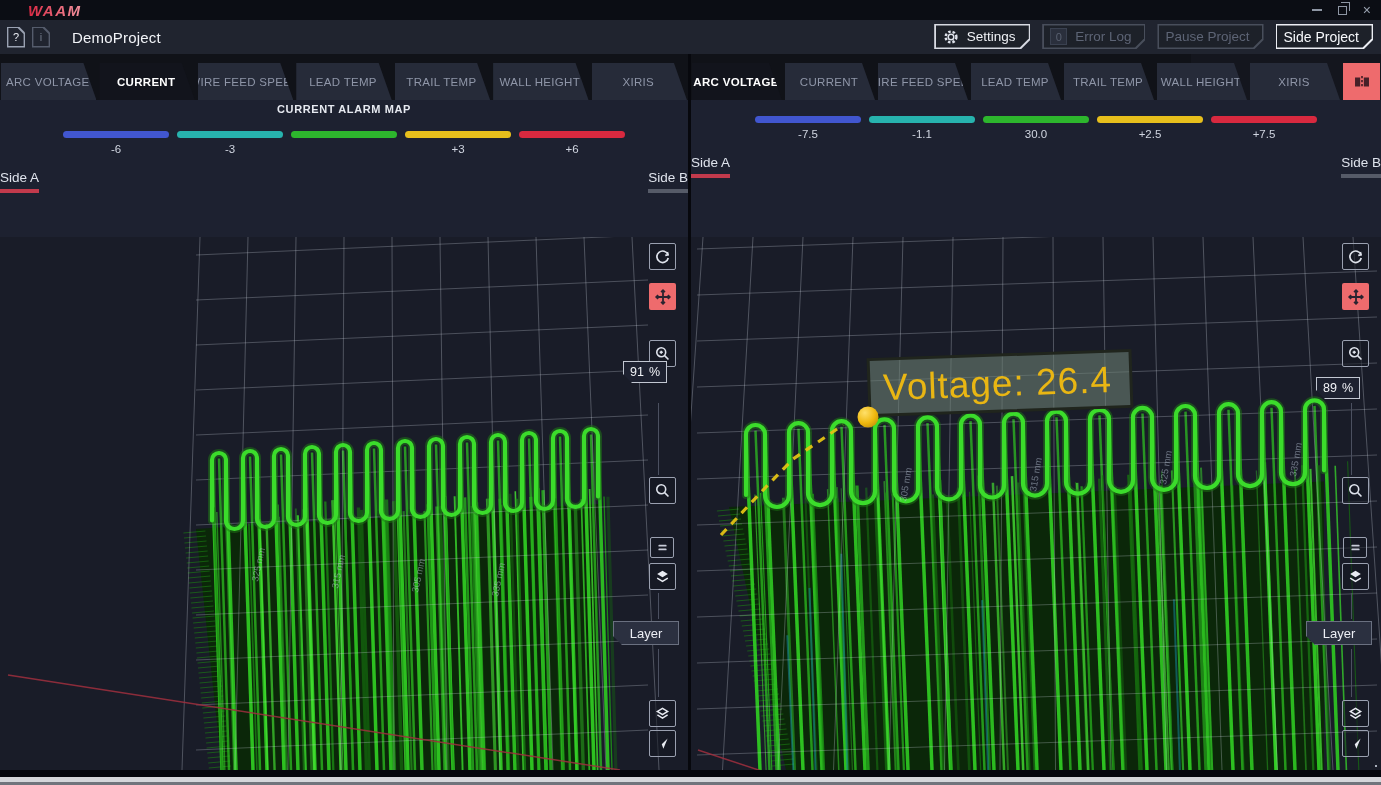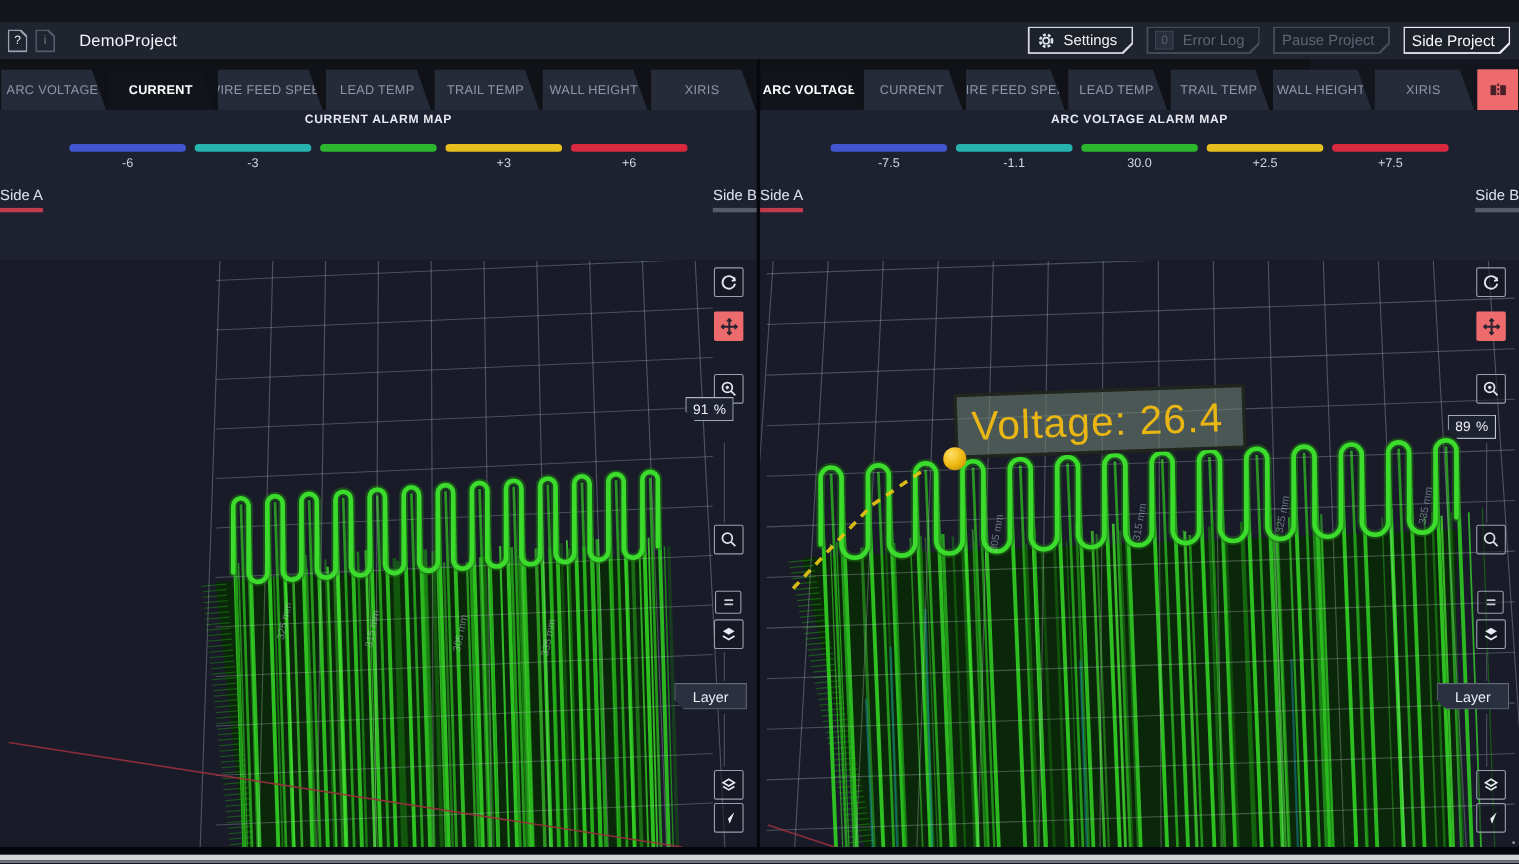--- a/index.html
+++ b/index.html
@@ -87,20 +87,38 @@
 
   .bottombar{position:absolute;left:0;top:770px;width:1381px;height:15px;background:#05070d;}
   .bottombar .lightstrip{position:absolute;left:0;top:7px;width:1381px;height:5px;background:#d4d6da;}
   .bottombar .darkline{position:absolute;left:0;top:12px;width:1381px;height:3px;background:#70747c;}
 </style>
 </head>
 <body>
 
 <div class="page">
 
+  <div class="titlebar">
+    <div class="logo-wrap">
+      <svg width="66" height="17" viewBox="0 0 66 17">
+        <defs>
+          <linearGradient id="lgLogo" x1="0" y1="0" x2="1" y2="0">
+            <stop offset="0" stop-color="#d92742"></stop>
+              <stop offset="1" stop-color="#f2929e"></stop>
+          </linearGradient>
+        </defs>
+        <text x="1" y="14" font-size="15" font-weight="bold" font-style="italic" letter-spacing="1.5" fill="url(#lgLogo)">WAAM</text>
+      </svg>
+    </div>
+    <div class="win-controls">
+      <span class="wc-min"></span>
+      <span class="wc-restore"></span>
+      <span class="wc-close">×</span>
+    </div>
+  </div>
 
   <div class="projectbar">
     <div class="pg-btn cut-tr">
       <span class="cut-fill"></span>
         <span class="cut-bg"></span>
       <span class="cut-content">?</span>
     </div>
     <div class="pg-btn cut-tr dim">
       <span class="cut-fill"></span>
         <span class="cut-bg"></span>
@@ -458,21 +476,20 @@
         <div class="compare-btn" style="background: rgb(238, 107, 109);">
           <svg width="18" height="18" viewBox="0 0 16 16">
             <rect x="1.8" y="4" width="4.6" height="8" fill="#472028"></rect>
             <rect x="9.6" y="4" width="4.6" height="8" fill="#472028"></rect>
             <line x1="8" y1="2.6" x2="8" y2="13.4" stroke="#472028" stroke-width="1.5" stroke-dasharray="2 1.6"></line>
           </svg>
         </div>
       </div>
 
       <div class="alarm-zone">
-        <div class="alarm-title">ARC VOLTAGE ALARM MAP</div>
         <div class="alarm-bars">
           <div class="alarm-seg">
             <div class="bar" style="background: rgb(65, 86, 207);"></div>
             <div class="lab">-7.5</div>
           </div>
           <div class="alarm-seg">
             <div class="bar" style="background: rgb(39, 179, 174);"></div>
             <div class="lab">-1.1</div>
           </div>
           <div class="alarm-seg">

